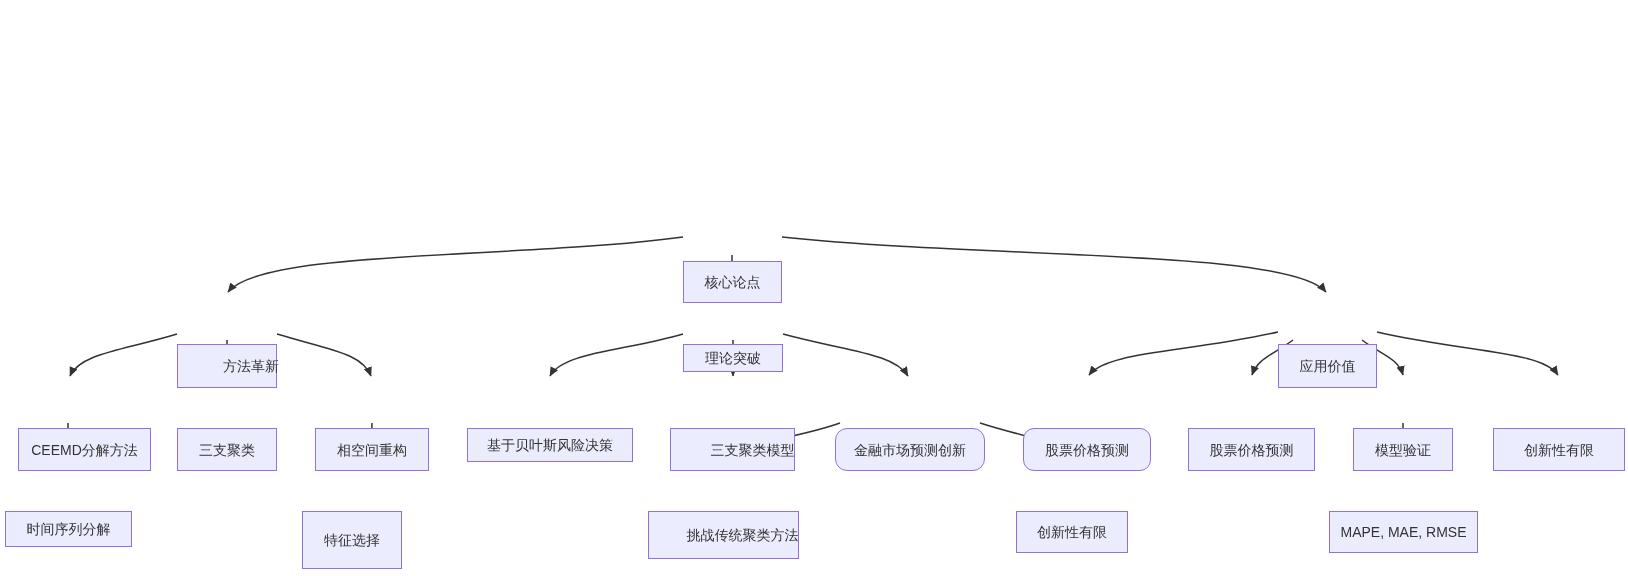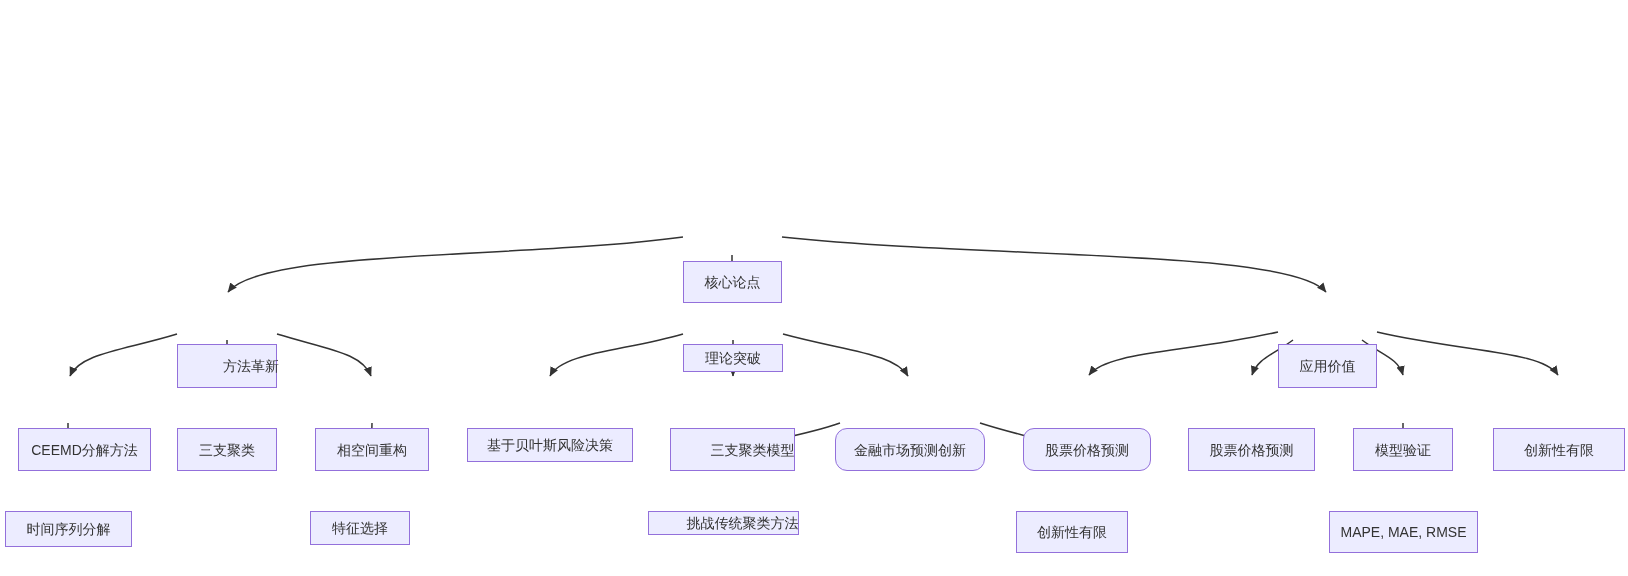--- a/index.html
+++ b/index.html
@@ -87,18 +87,18 @@
   <div class="node" style="left:177px; top:380px; width:100px; height:43px;">三支聚类</div>
   <div class="node" style="left:315px; top:380px; width:114px; height:43px;">相空间重构</div>
   <div class="node" style="left:467px; top:380px; width:166px; height:34px;">基于贝叶斯风险决策</div>
   <div class="node" style="left:670px; top:380px; width:125px; height:43px;padding-left:40px;">三支聚类模型</div>
   <div class="node" style="left:835px; top:380px; width:150px; height:43px;border-radius:12px;">金融市场预测创新</div>
   <div class="node" style="left:1023px;top:380px; width:128px; height:43px;border-radius:11px;">股票价格预测</div>
   <div class="node" style="left:1188px;top:380px; width:127px; height:43px;">股票价格预测</div>
   <div class="node" style="left:1353px;top:380px; width:100px; height:43px;text-align:center;">模型验证</div>
   <div class="node" style="left:1493px;top:380px; width:132px; height:43px;">创新性有限</div>
   <div class="node" style="left:5px;   top:463px; width:127px; height:36px;">时间序列分解</div>
-  <div class="node" style="left:310px; top:463px; width:100px; height:34px;">特征选择</div>
-  <div class="node" style="left:648px; top:463px; width:151px; height:24px;padding-left:38px;">挑战传统聚类方法</div>
+  <div class="node" style="left:302px; top:463px; width:100px; height:58px;">特征选择</div>
+  <div class="node" style="left:648px; top:463px; width:151px; height:48px;padding-left:38px;">挑战传统聚类方法</div>
   <div class="node" style="left:1016px;top:463px; width:112px; height:42px;">创新性有限</div>
   <div class="node" style="left:1329px;top:463px; width:149px; height:42px;">MAPE, MAE, RMSE</div>
 
 </div>
 
 </body></html>

